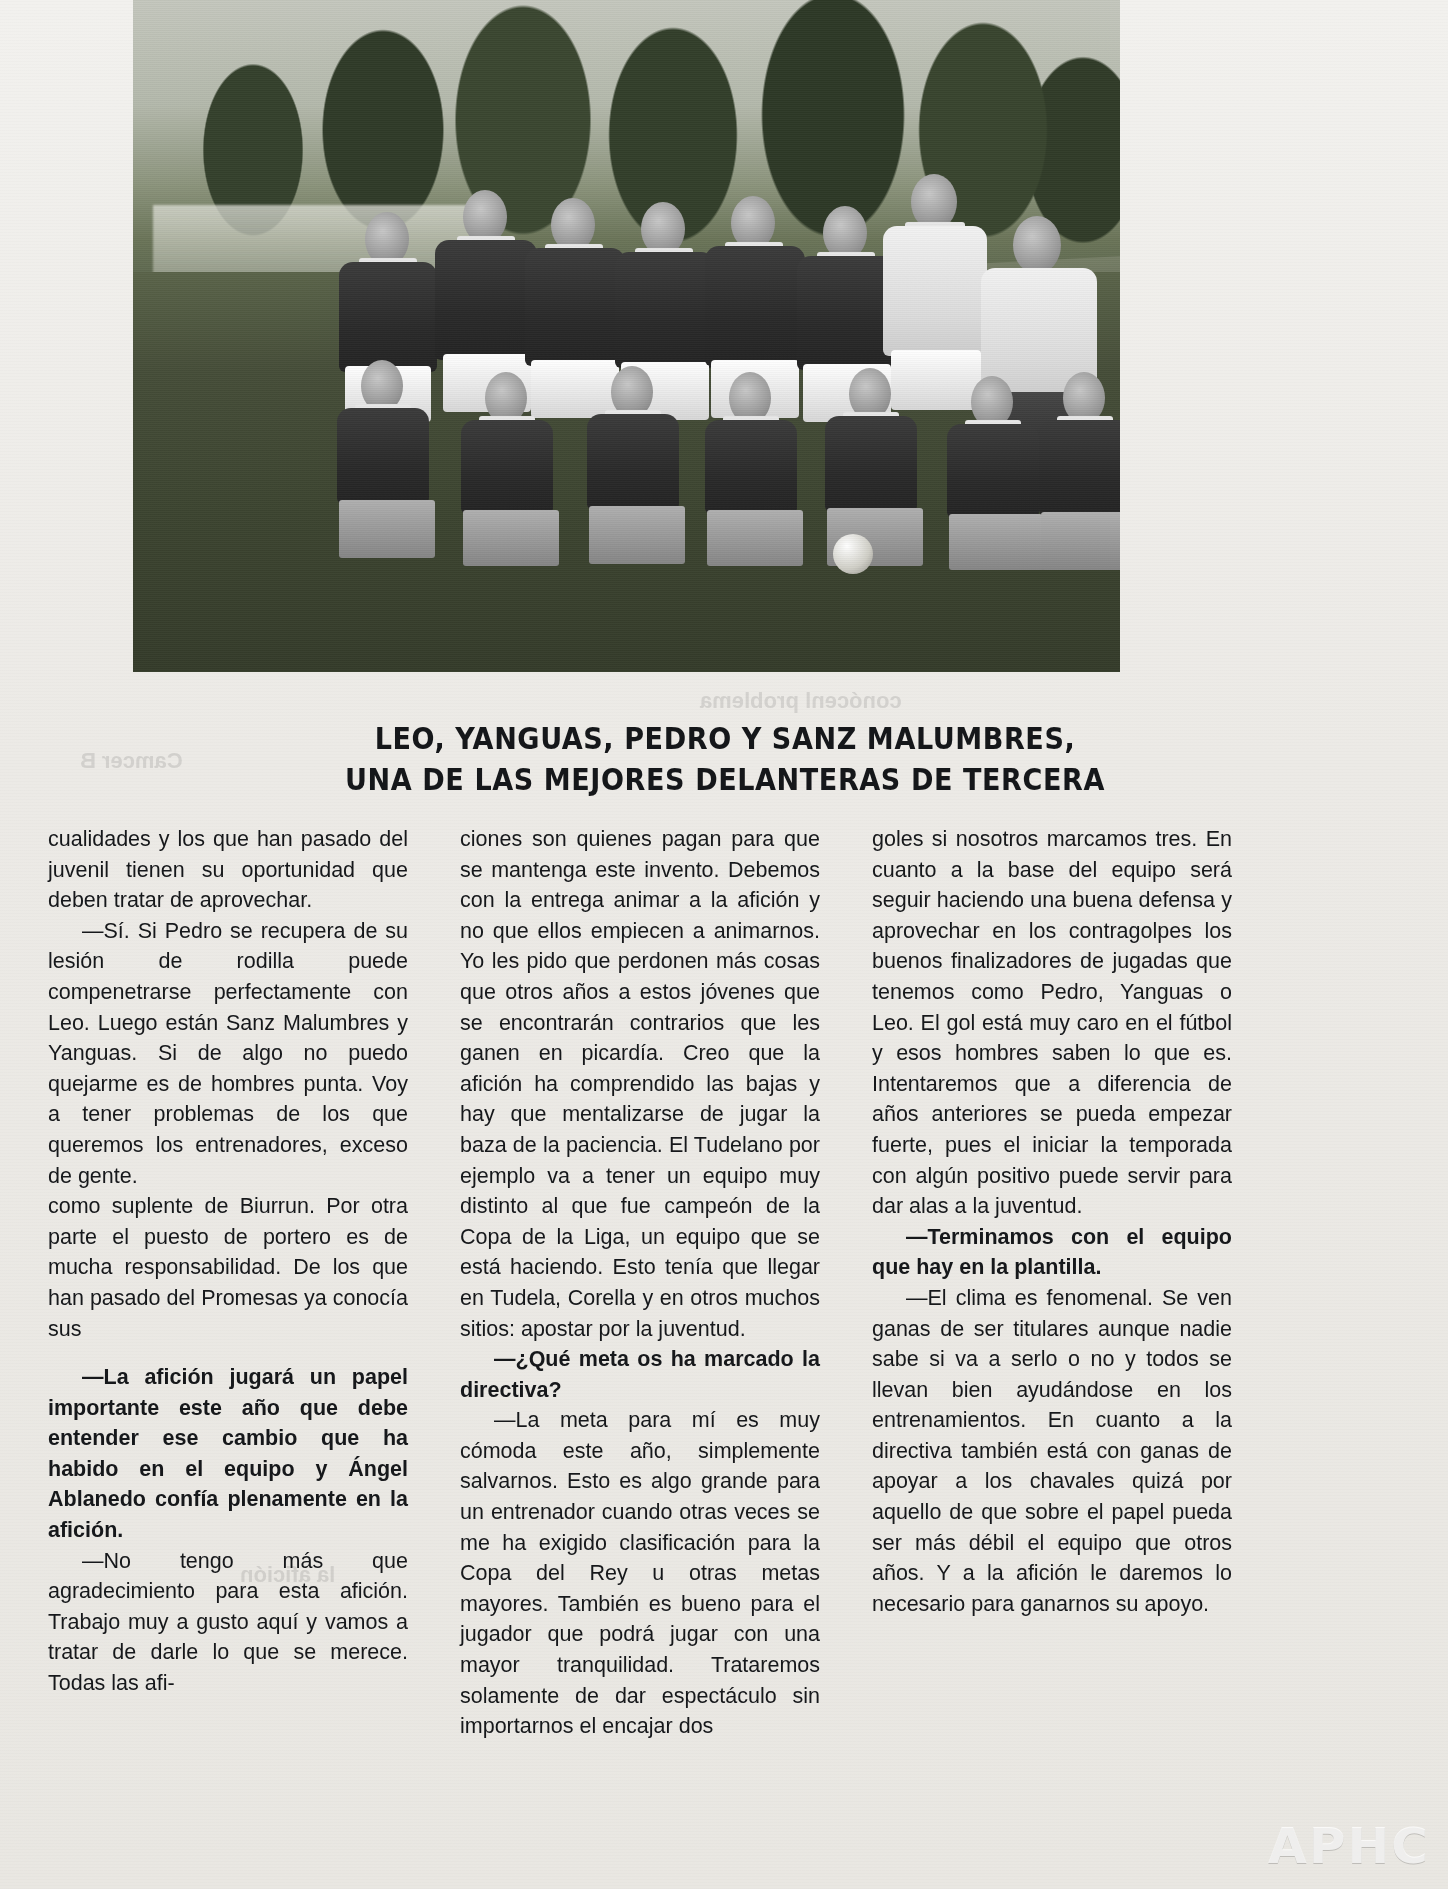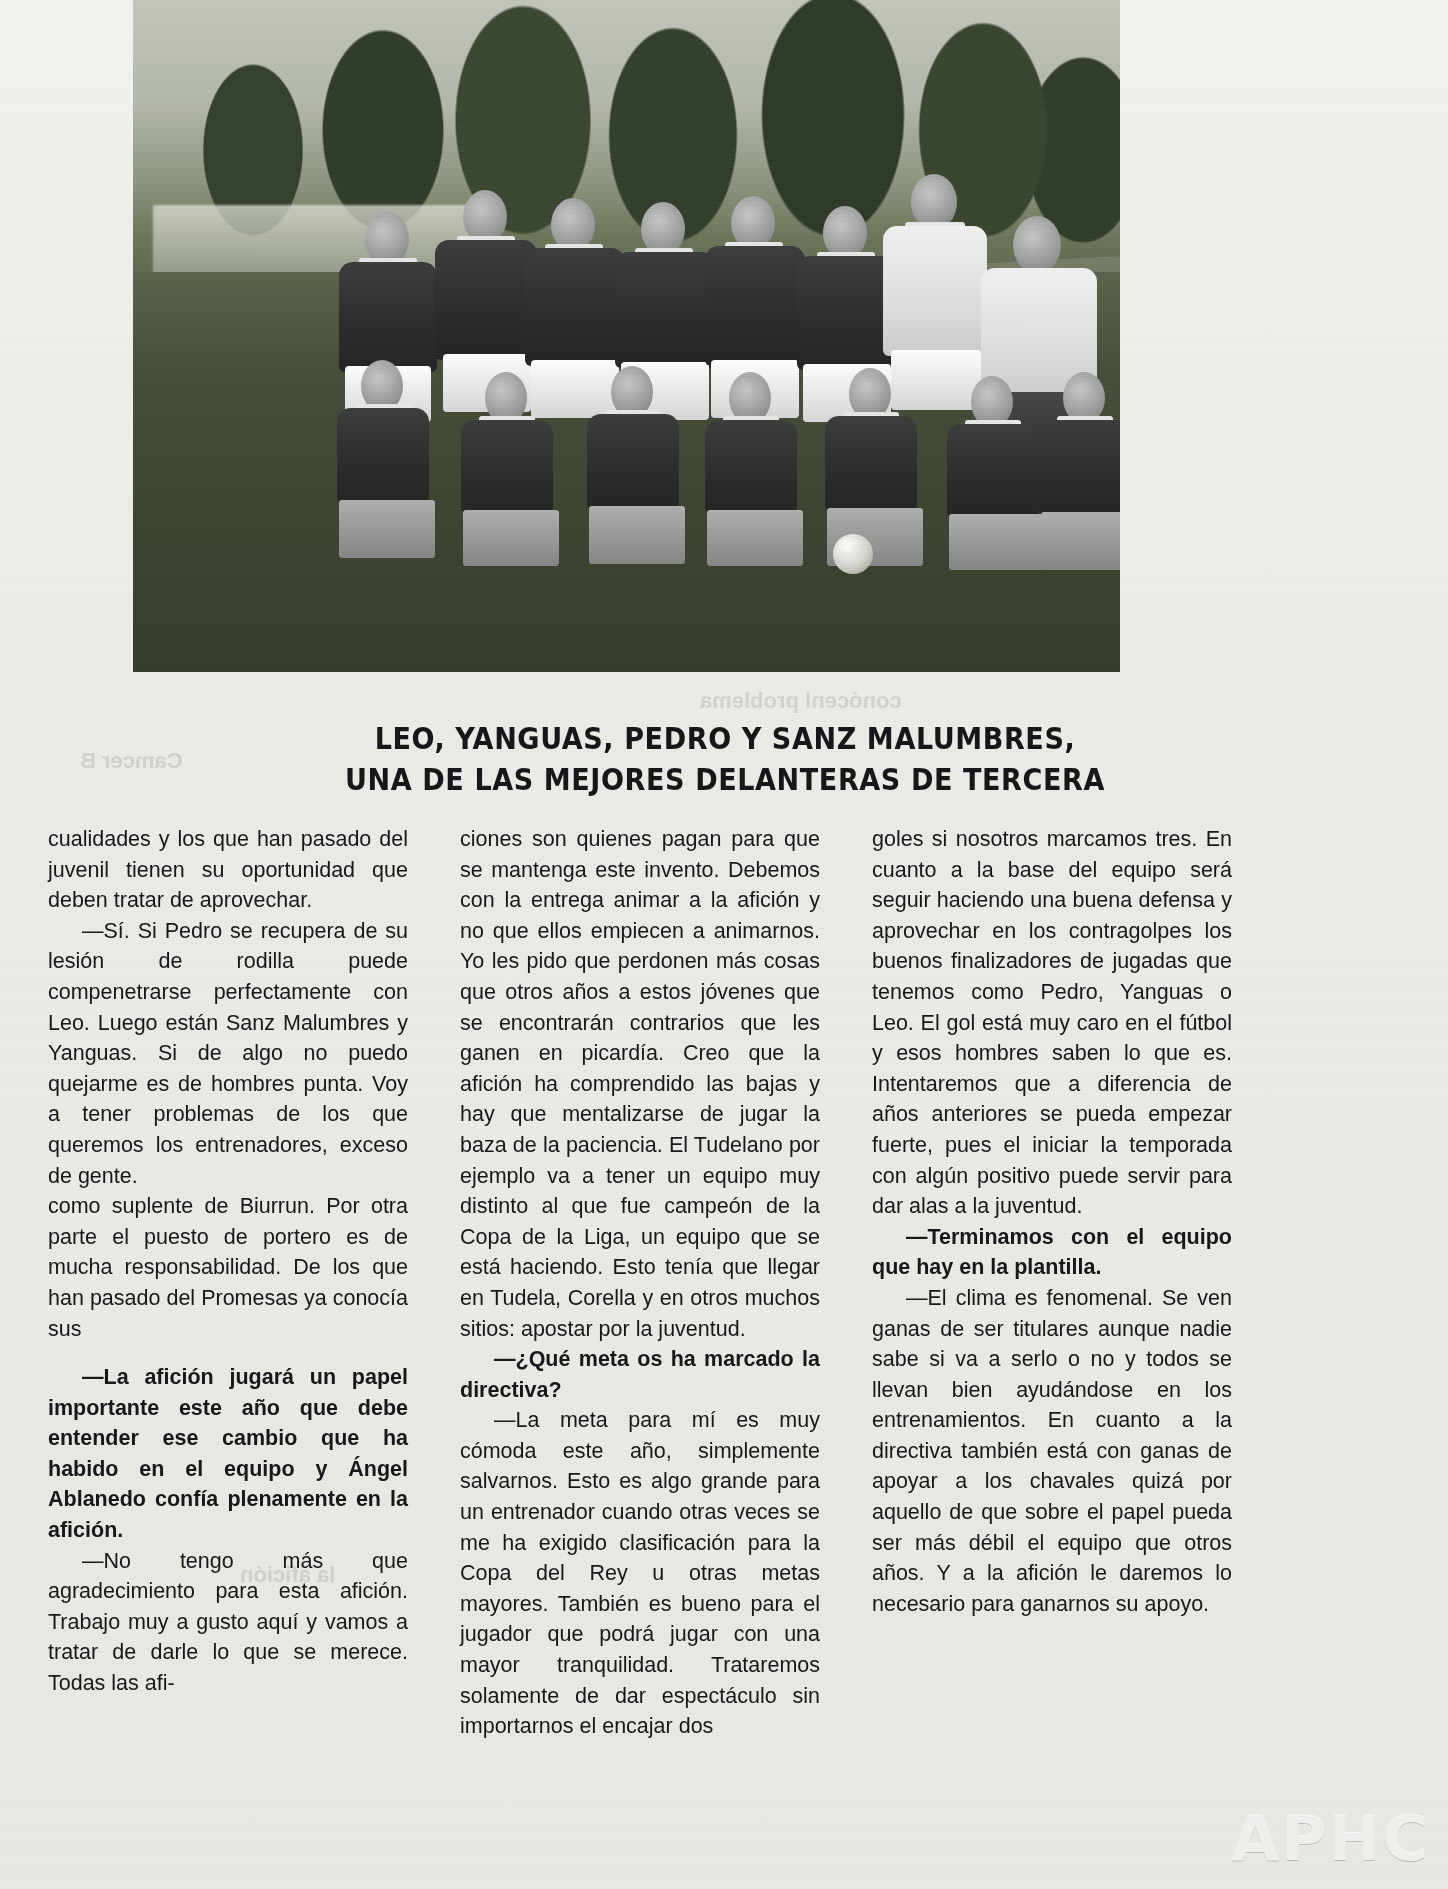--- a/index.html
+++ b/index.html
@@ -169,21 +169,21 @@
     font-size: 22px;
   }
 
   
   .watermark {
     position: absolute;
     right: 18px;
     bottom: 14px;
     font-family: "DejaVu Sans", sans-serif;
     font-weight: bold;
-    font-size: 62px;
+    font-size: 50px;
     letter-spacing: 2px;
     color: rgba(255,255,255,0.75);
     text-shadow: 0 1px 0 rgba(0,0,0,0.18);
     pointer-events: none;
   }
 
   
   .bleed {
     position: absolute;
     color: rgba(80,80,80,0.16);

